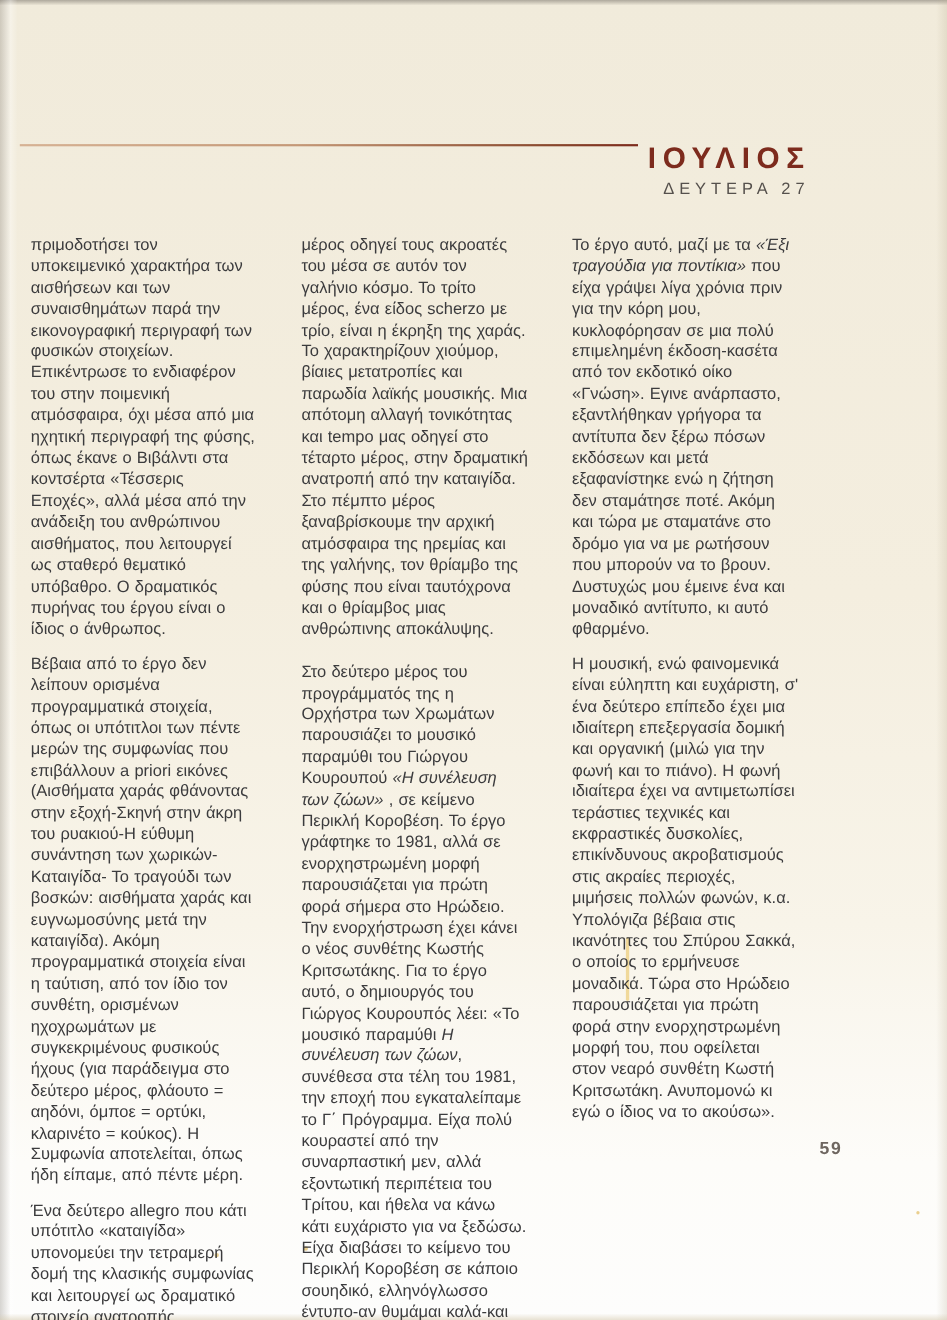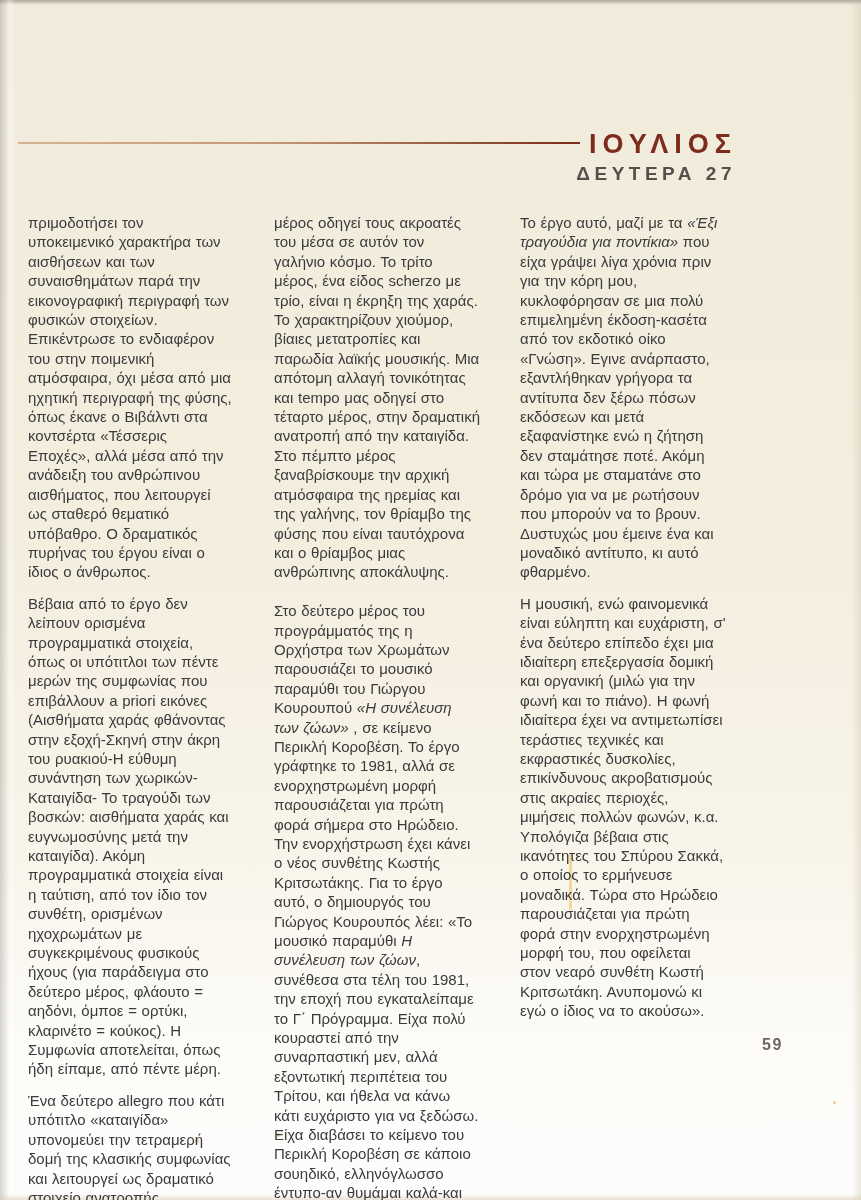--- a/index.html
+++ b/index.html
@@ -23,42 +23,42 @@
     background:linear-gradient(0deg,rgba(214,203,176,.55),rgba(214,203,176,0));}
   .streak-yellow{position:absolute;left:569px;top:852px;width:3px;height:58px;
     background:rgba(228,176,40,.42);border-radius:2px;}
   .speck{position:absolute;width:4px;height:4px;border-radius:50%;background:rgba(219,170,52,.55);}
   .speck.s1{left:195px;top:1139px;}
   .speck.s2{left:276px;top:1133px;}
   .speck.s3{left:833px;top:1101px;width:3px;height:3px;}
 
   
   .header{position:absolute;left:18px;right:124px;top:131px;}
-  .header-row{display:flex;align-items:center;}
+  .header-row{display:flex;align-items:flex-start;}
   .rule{flex:1 1 auto;height:2px;margin-bottom:4px;margin-right:9px;
     background:linear-gradient(90deg,#d6b294 0%,#c49877 45%,#8a4a2f 85%,#7d2b1d 100%);}
   .month{
     margin:0;font-size:27px;font-weight:700;letter-spacing:6px;
     color:var(--accent,#7d2b1d);line-height:1;white-space:nowrap;
   }
   .day{
-    margin-top:5px;text-align:right;font-size:19px;font-weight:700;
+    margin-top:5px;text-align:right;font-size:15px;font-weight:400;
     letter-spacing:4.5px;color:var(--day-gray,#55504c);padding-right:1px;white-space:nowrap;
   }
 
   
   .columns{position:absolute;left:16px;top:201px;width:722px;display:flex;gap:16px;}
   .col{flex:1 1 0;min-width:0;}
   .col p{margin:12px;font-size:15px;line-height:19.4px;color:var(--ink,#3b3b3d);
     letter-spacing:0;word-spacing:0.5px;}
   .col p.gap{margin-top:19.4px;}
   .col .em{font-style:italic;}
 
   
-  .pagenum{position:absolute;left:762px;top:1036px;font-size:16px;font-weight:700;
+  .pagenum{position:absolute;left:745px;top:1036px;font-size:16px;font-weight:700;
     letter-spacing:1.5px;color:var(--pagenum-gray,#6e6660);}
 </style>
 </head>
 <body>
 
 <div class="page">
 
   <div class="edge-top"></div>
   <div class="edge-left"></div>
   <div class="edge-right"></div>

